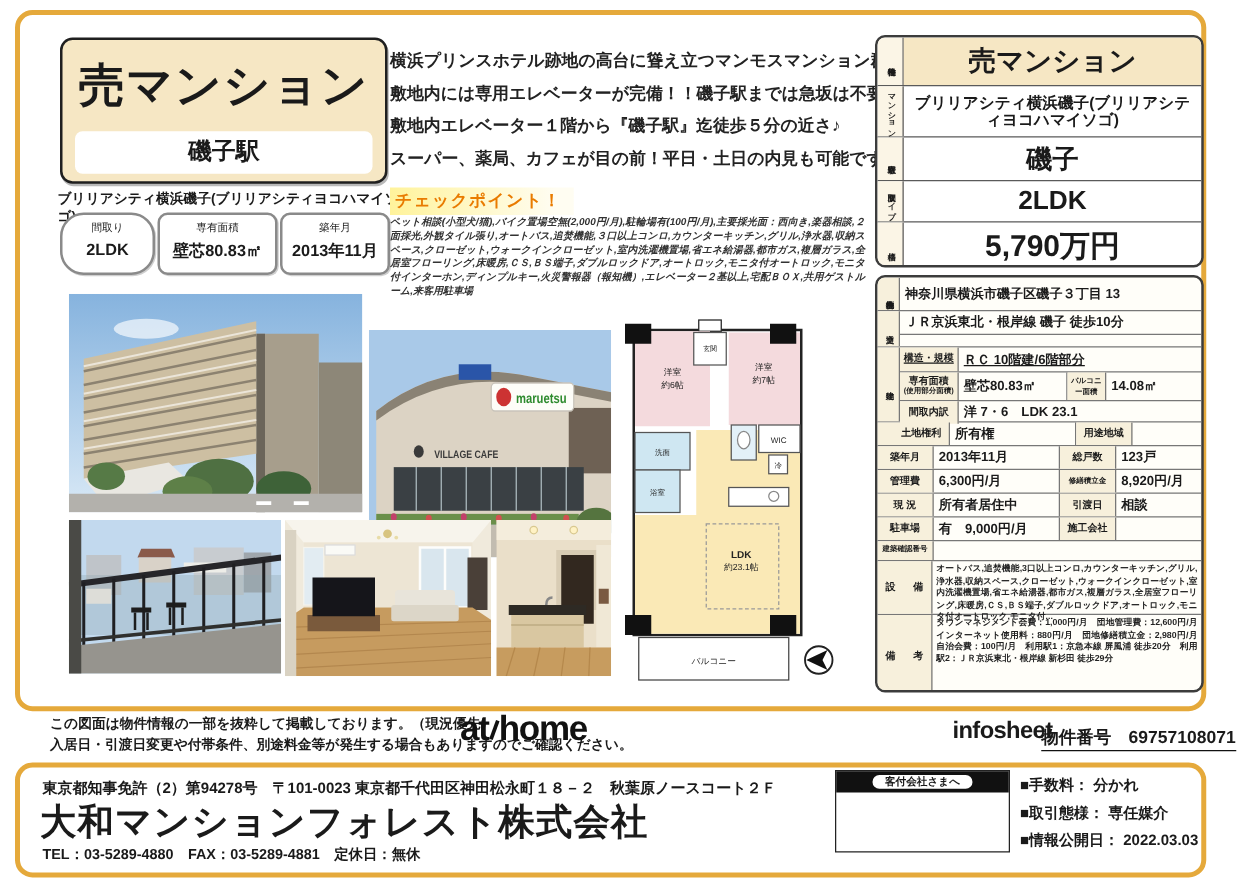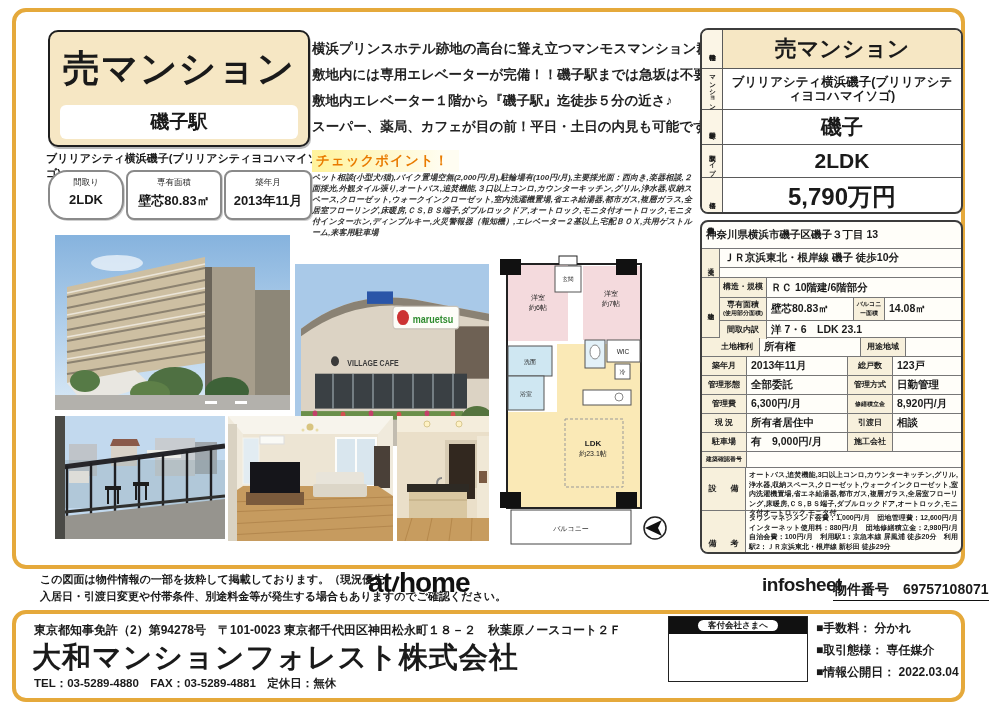--- a/index.html
+++ b/index.html
@@ -350,39 +350,39 @@
       <div class="t1-label">間取タイプ</div>
       <div class="t1-val" style="font-size:21px;">2LDK</div>
     </div>
     <div class="t1-row" style="height:38px;">
       <div class="t1-label">価格</div>
       <div class="t1-val" style="font-size:24px;">5,790万円</div>
     </div>
   </div>
 
   <div class="t2">
-    <div class="row" style="height:26px;flex-direction:column;">
+    <div class="row" style="height:26px;">
       <div class="lab vlab">物件所在地</div>
       <div class="val">神奈川県横浜市磯子区磯子３丁目 13</div>
     </div>
     <div class="row" style="height:28px;">
       <div class="lab vlab">交通</div>
       <div class="stack">
         <div class="srow" style="flex:2;">
             <div class="val">ＪＲ京浜東北・根岸線 磯子 徒歩10分</div>
           </div>
         <div class="srow" style="flex:1;">
             <div class="val"></div>
           </div>
       </div>
     </div>
     <div class="row" style="height:59px;">
       <div class="lab vlab">建物</div>
       <div class="stack">
-        <div class="srow" style="height:19px;flex:none;">
+        <div class="srow" style="height:19px;flex:none;text-decoration:underline;">
           <div class="lab hlab">構造・規模</div>
           <div class="val">ＲＣ 10階建/6階部分</div>
         </div>
         <div class="srow" style="height:22px;flex:none;">
           <div class="lab hlab" style="flex-direction:column;">
             <span>専有面積</span>
             <span class="tinylab">(使用部分面積)</span>
           </div>
           <div class="val" style="flex:none;width:78px;border-right:1px solid #777;">壁芯80.83㎡</div>
           <div class="lab tinylab" style="width:30px;flex:none;">バルコニー面積</div>
@@ -400,26 +400,20 @@
       <div class="lab hlab" style="width:44px;">用途地域</div>
       <div class="val"></div>
     </div>
     <div class="row" style="height:18px;">
       <div class="lab hlab" style="width:44px;">築年月</div>
       <div class="val" style="width:92px;flex:none;border-right:1px solid #777;">2013年11月</div>
       <div class="lab hlab" style="width:44px;">総戸数</div>
       <div class="val">123戸</div>
     </div>
     <div class="row" style="height:18px;">
-      <div class="lab hlab" style="width:44px;">管理形態</div>
-      <div class="val" style="width:92px;flex:none;border-right:1px solid #777;">全部委託</div>
-      <div class="lab hlab" style="width:44px;">管理方式</div>
-      <div class="val">日勤管理</div>
-    </div>
-    <div class="row" style="height:18px;">
       <div class="lab hlab" style="width:44px;">管理費</div>
       <div class="val" style="width:92px;flex:none;border-right:1px solid #777;">6,300円/月</div>
       <div class="lab hlab tinylab" style="width:44px;">修繕積立金</div>
       <div class="val">8,920円/月</div>
     </div>
     <div class="row" style="height:18px;">
       <div class="lab hlab" style="width:44px;">現 況</div>
       <div class="val" style="width:92px;flex:none;border-right:1px solid #777;">所有者居住中</div>
       <div class="lab hlab" style="width:44px;">引渡日</div>
       <div class="val">相談</div>
@@ -461,14 +455,14 @@
   <div class="company-name">大和マンションフォレスト株式会社</div>
   <div class="contact">TEL：03-5289-4880　FAX：03-5289-4881　定休日：無休</div>
 
   <div class="agent-box">
     <div class="agent-head">
       <div class="agent-pill">客付会社さまへ</div>
     </div>
   </div>
   <div class="agent-item" style="top:6px;">■手数料： 分かれ</div>
   <div class="agent-item" style="top:28px;">■取引態様： 専任媒介</div>
-  <div class="agent-item" style="top:50px;">■情報公開日： 2022.03.04</div>
+  <div class="agent-item" style="top:50px;">■情報公開日： 2022.03.03</div>
 </div>
 
 </body></html>

